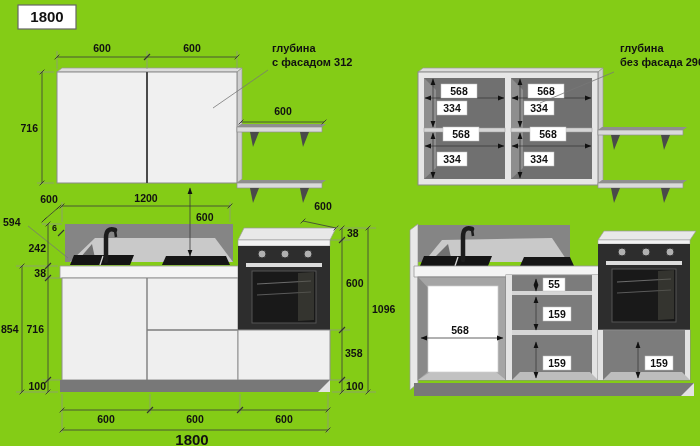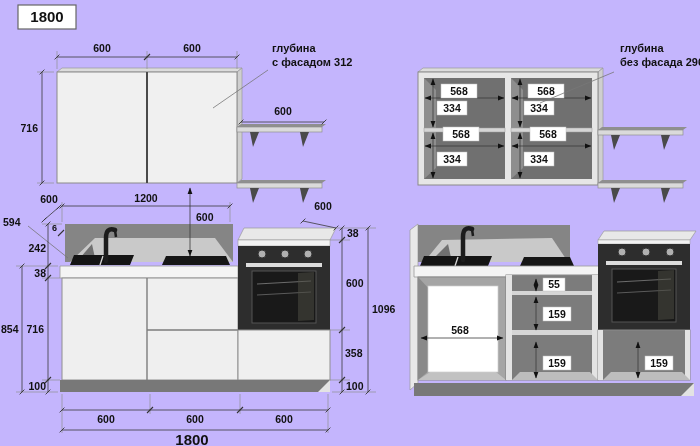--- a/index.html
+++ b/index.html
@@ -1,16 +1,16 @@
 <!DOCTYPE html>
 <html><head>
 <meta charset="utf-8">
 <style>
   html,body{margin:0;padding:0;background:#fff;}
-  .canvas{position:relative;width:700px;height:446px;background:#c4b5fd;overflow:hidden;}
+  .canvas{position:relative;width:700px;height:446px;background:#84cc16;overflow:hidden;}
   svg{display:block;}
   text{font-family:"Liberation Sans",sans-serif;fill:#111;}
   .d{font-size:10.5px;font-weight:bold;}
   .ds{font-size:9px;font-weight:bold;}
   .big{font-size:15px;font-weight:bold;}
   .note{font-size:11px;font-weight:bold;}
   .ext{stroke:#8f8f8f;stroke-width:0.7;}
   .dl{stroke:#3a3a3a;stroke-width:0.8;}
   .tick{stroke:#333;stroke-width:1.1;}
   .ldr{stroke:#777;stroke-width:0.8;}

